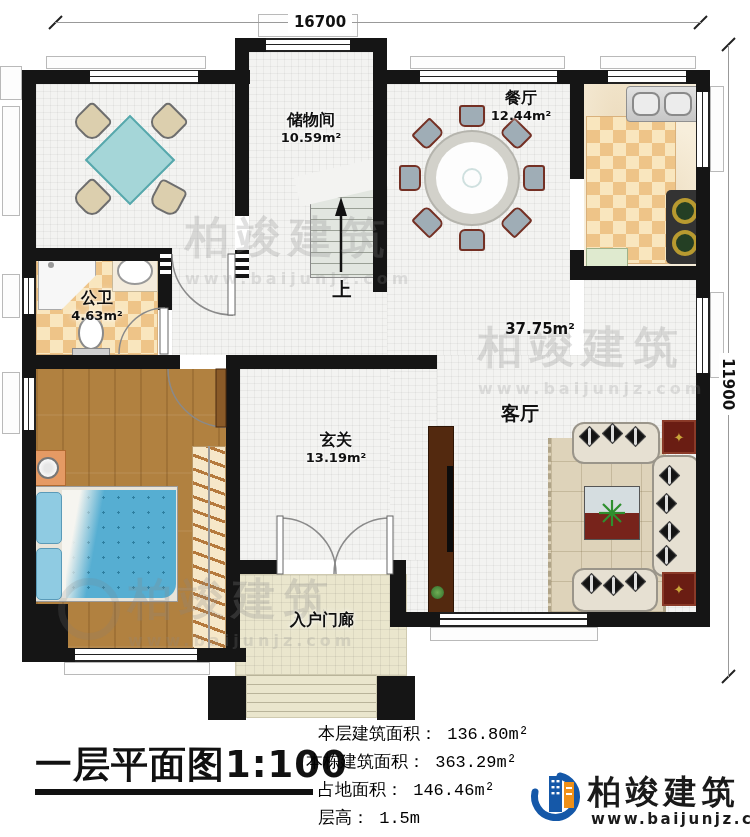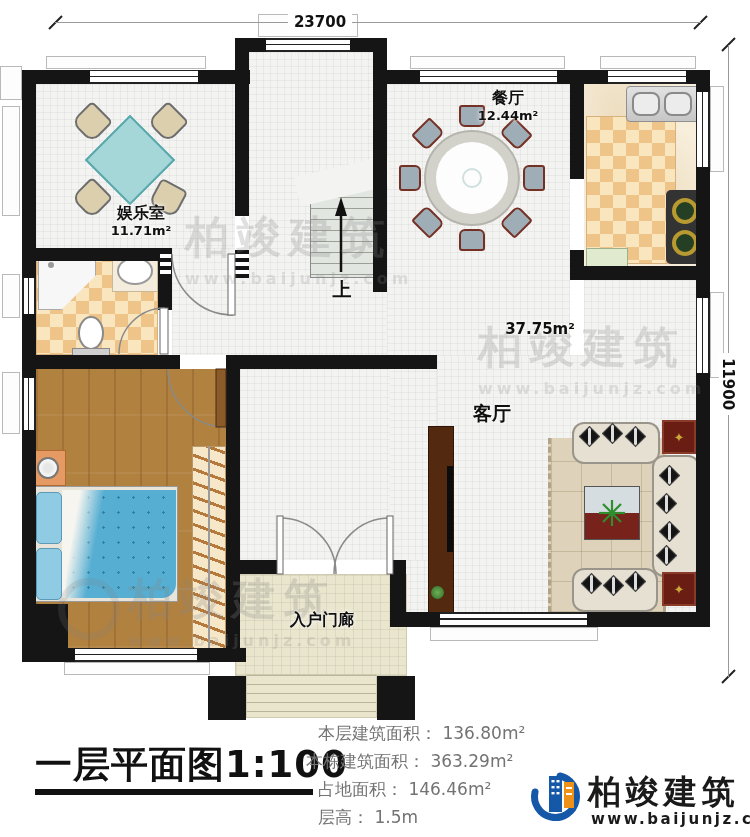--- a/index.html
+++ b/index.html
@@ -30,21 +30,21 @@
   .dchair{position:absolute;width:26px;height:22px;background:#9fadb6;border:2px solid #743024;border-radius:3px 3px 6px 6px;box-sizing:border-box;}
   .echair{position:absolute;width:30px;height:30px;background:#dccfae;border:2px solid #6e6e6e;border-radius:5px 5px 10px 10px;box-sizing:border-box;transform:rotate(45deg);}
   .sofa{position:absolute;background:#e6e0d2;border:2px solid #9a958a;border-radius:12px;box-sizing:border-box;}
   .pil{position:absolute;width:15px;height:15px;background:#141414;border:1px solid #4a4a4a;transform:rotate(45deg);box-sizing:border-box;
        background-image:linear-gradient(45deg,transparent 44%,#ddd 44% 56%,transparent 56%);}
   .wm{position:absolute;color:rgba(135,135,135,.26);font-weight:700;pointer-events:none;white-space:nowrap;}
   .wm .big{font-size:44px;letter-spacing:8px;}
   .wm .url{font-size:16px;letter-spacing:4px;color:rgba(135,135,135,.22);margin-top:2px;}
   .dimline{position:absolute;background:#999;}
   .dimlabel{position:absolute;background:#fff;color:#111;font-weight:700;font-size:15px;text-align:center;line-height:22px;}
-  #title-block .stat{position:absolute;font-size:17px;color:#737373;white-space:nowrap;}
+  #title-block .stat{position:absolute;font-size:17px;color:#000000;white-space:nowrap;font-family:Liberation Mono, monospace;}
   svg{display:block;}
 </style>
 </head>
 <body>
 
 <div id="page">
 <div id="plan">
 
   <div class="sill" style="left:0;top:66;left:0px;top:66px;width:22px;height:34px;"></div>
   <div class="sill" style="left:2px;top:106px;width:18px;height:110px;"></div>
@@ -206,50 +206,58 @@
     </g>
     <g stroke="#222" stroke-width="2">
       <line x1="49" y1="29" x2="62" y2="16"></line>
           <line x1="694" y1="29" x2="707" y2="16"></line>
       <line x1="722" y1="51" x2="735" y2="38"></line>
           <line x1="722" y1="683" x2="735" y2="670"></line>
     </g>
   </svg>
 
   <div class="dimline" style="left:55px;top:22px;width:646px;height:1px;"></div>
-  <div class="dimlabel" style="left:288px;top:11px;width:64px;height:22px;">23700</div>
+  <div class="dimlabel" style="left:288px;top:11px;width:64px;height:22px;">16700</div>
   <div class="dimline" style="left:728px;top:45px;width:1px;height:632px;"></div>
   <div class="dimlabel" style="left:698px;top:374px;width:62px;height:20px;transform:rotate(90deg);">11900</div>
 
   <div class="wm" style="left:185px;top:208px;">
     <div class="big">柏竣建筑</div>
     <div class="url">www.baijunjz.com</div>
   </div>
   <div class="wm" style="left:478px;top:318px;">
     <div class="big">柏竣建筑</div>
     <div class="url">www.baijunjz.com</div>
   </div>
   <div class="wm" style="left:128px;top:570px;">
     <div class="big">柏竣建筑</div>
     <div class="url">www.baijunjz.com</div>
   </div>
   <div class="abs" style="left:58px;top:578px;width:62px;height:62px;border-radius:50%;border:7px solid rgba(130,130,130,.18);"></div>
 
-  <div class="rlabel" style="left:81px;top:203px;width:120px;">
-    <div class="rname">娱乐室</div>
-    <div class="rarea">11.71m²</div>
-  </div>
-  <div class="rlabel" style="left:448px;top:88px;width:120px;">
+  <div class="rlabel" style="left:251px;top:110px;width:120px;">
+    <div class="rname">储物间</div>
+    <div class="rarea">10.59m²</div>
+  </div>
+  <div class="rlabel" style="left:461px;top:88px;width:120px;">
     <div class="rname">餐厅</div>
     <div class="rarea">12.44m²</div>
   </div>
+  <div class="rlabel" style="left:37px;top:288px;width:120px;">
+    <div class="rname">公卫</div>
+    <div class="rarea">4.63m²</div>
+  </div>
+  <div class="rlabel" style="left:276px;top:430px;width:120px;">
+    <div class="rname">玄关</div>
+    <div class="rarea">13.19m²</div>
+  </div>
   <div class="rlabel" style="left:490px;top:320px;width:100px;">
     <div class="rarea" style="font-size:15px;">37.75m²</div>
   </div>
-  <div class="rlabel" style="left:442px;top:402px;width:100px;">
+  <div class="rlabel" style="left:470px;top:402px;width:100px;">
     <div class="rname" style="font-size:19px;">客厅</div>
   </div>
   <div class="rlabel" style="left:262px;top:610px;width:120px;">
     <div class="rname">入户门廊</div>
   </div>
   <div class="rlabel" style="left:330px;top:278px;width:24px;font-size:19px;">上</div>
 </div>
 
 <div id="title-block">
   <div class="abs" style="left:35px;top:740px;font-size:37px;font-weight:600;color:#111;letter-spacing:1px;white-space:nowrap;">一层平面图1:100</div>

